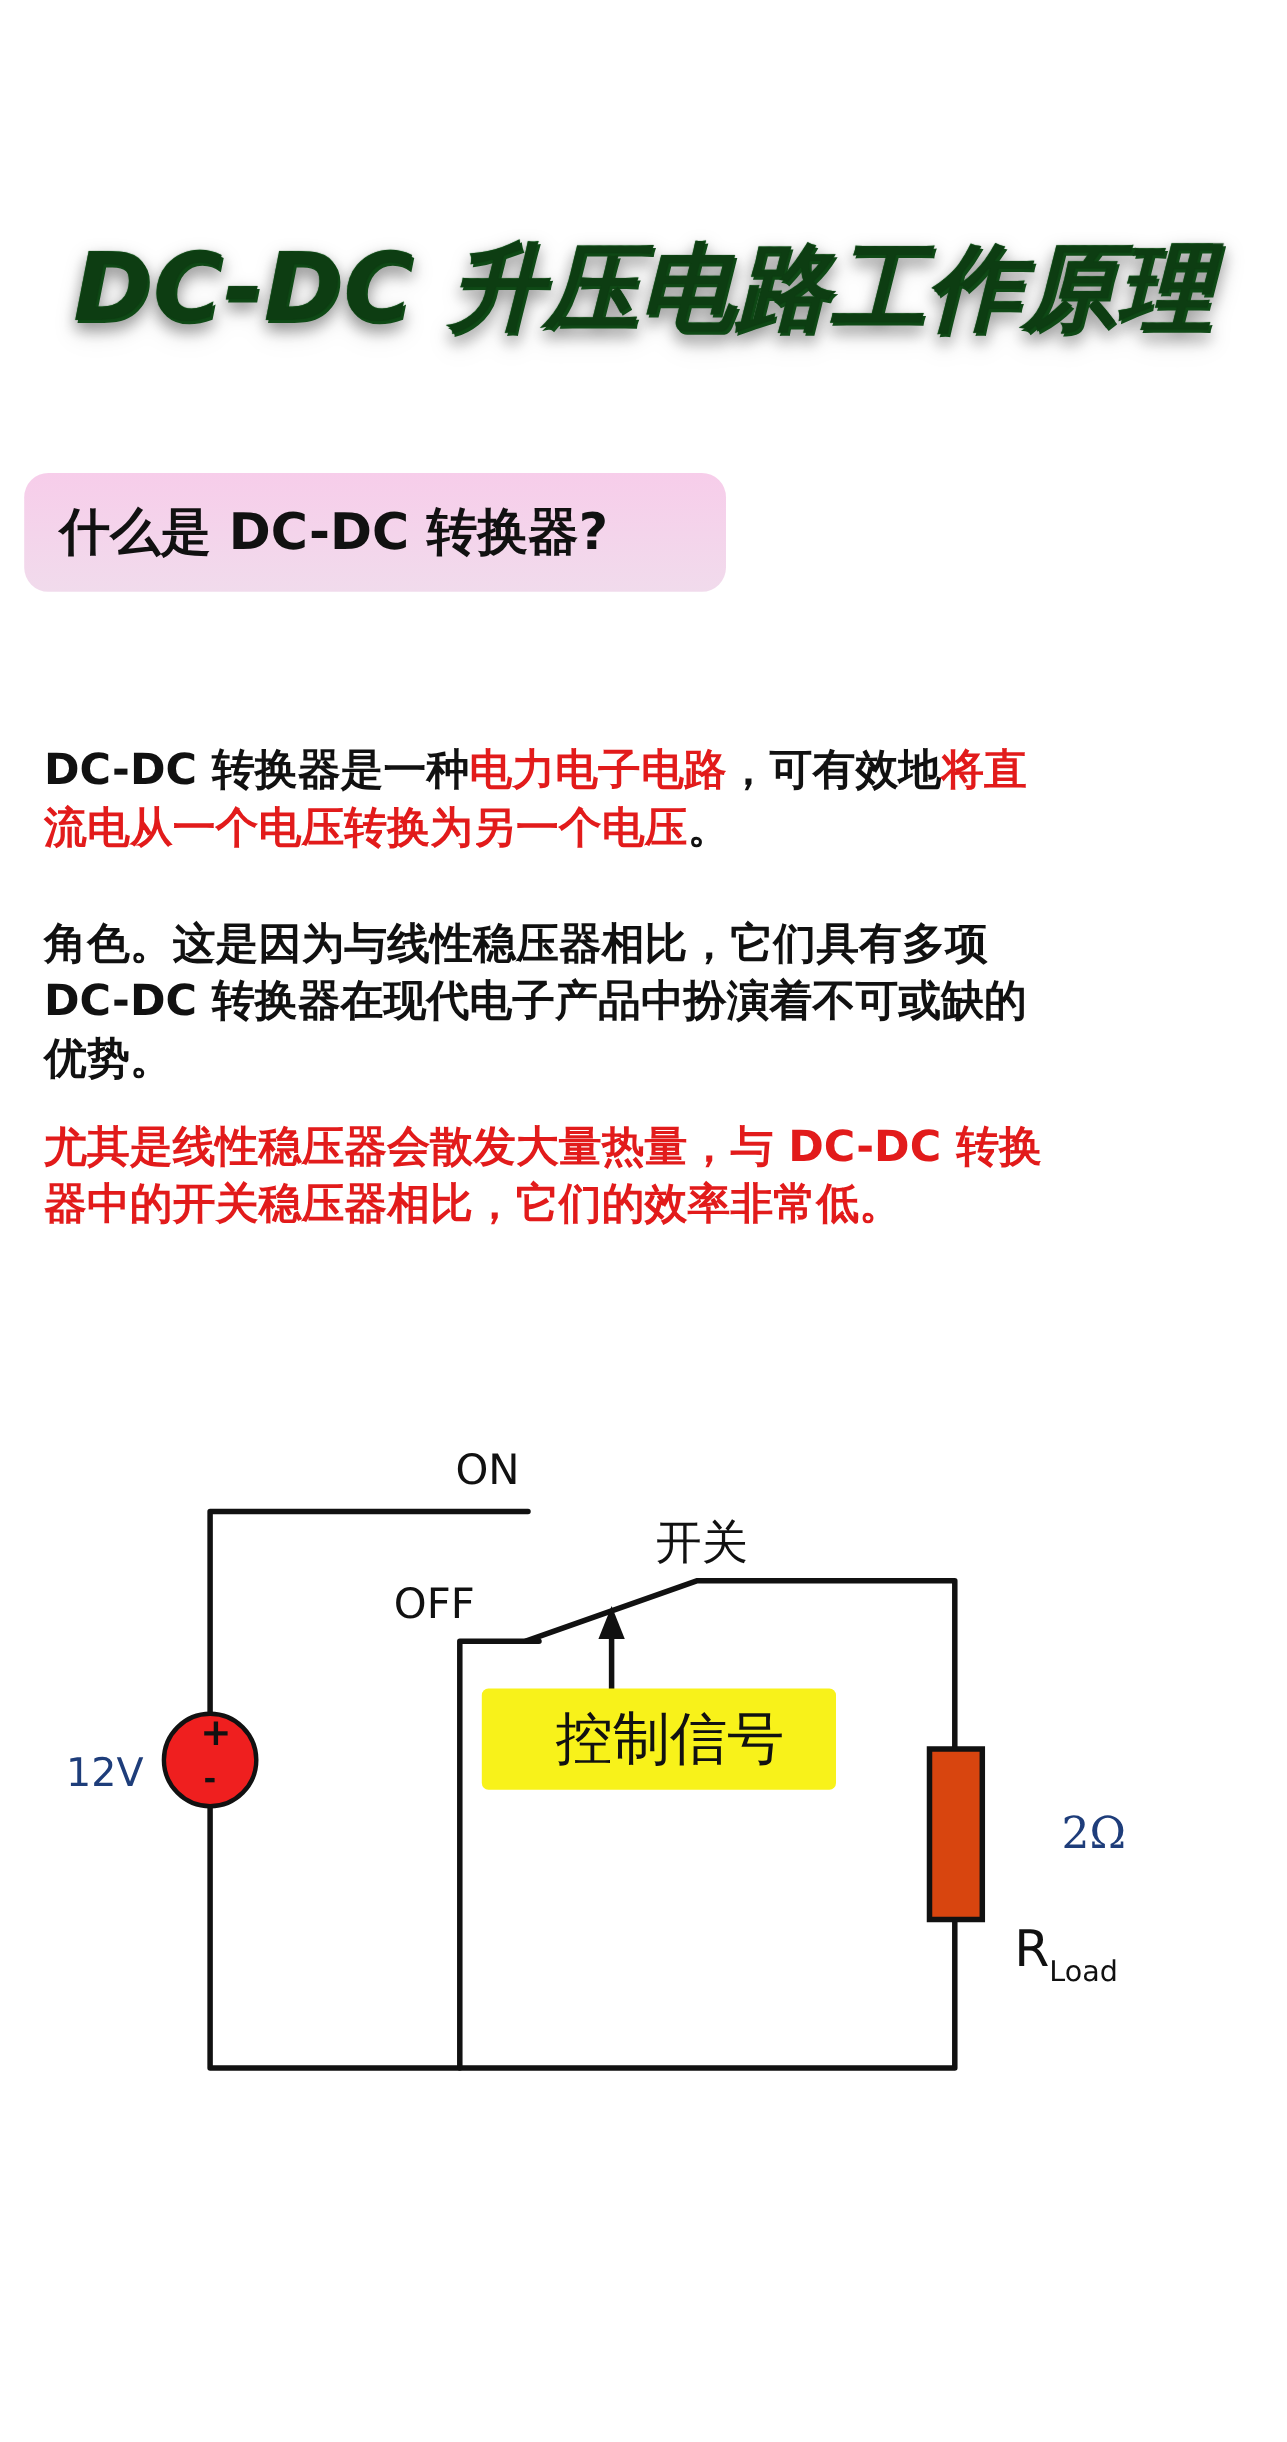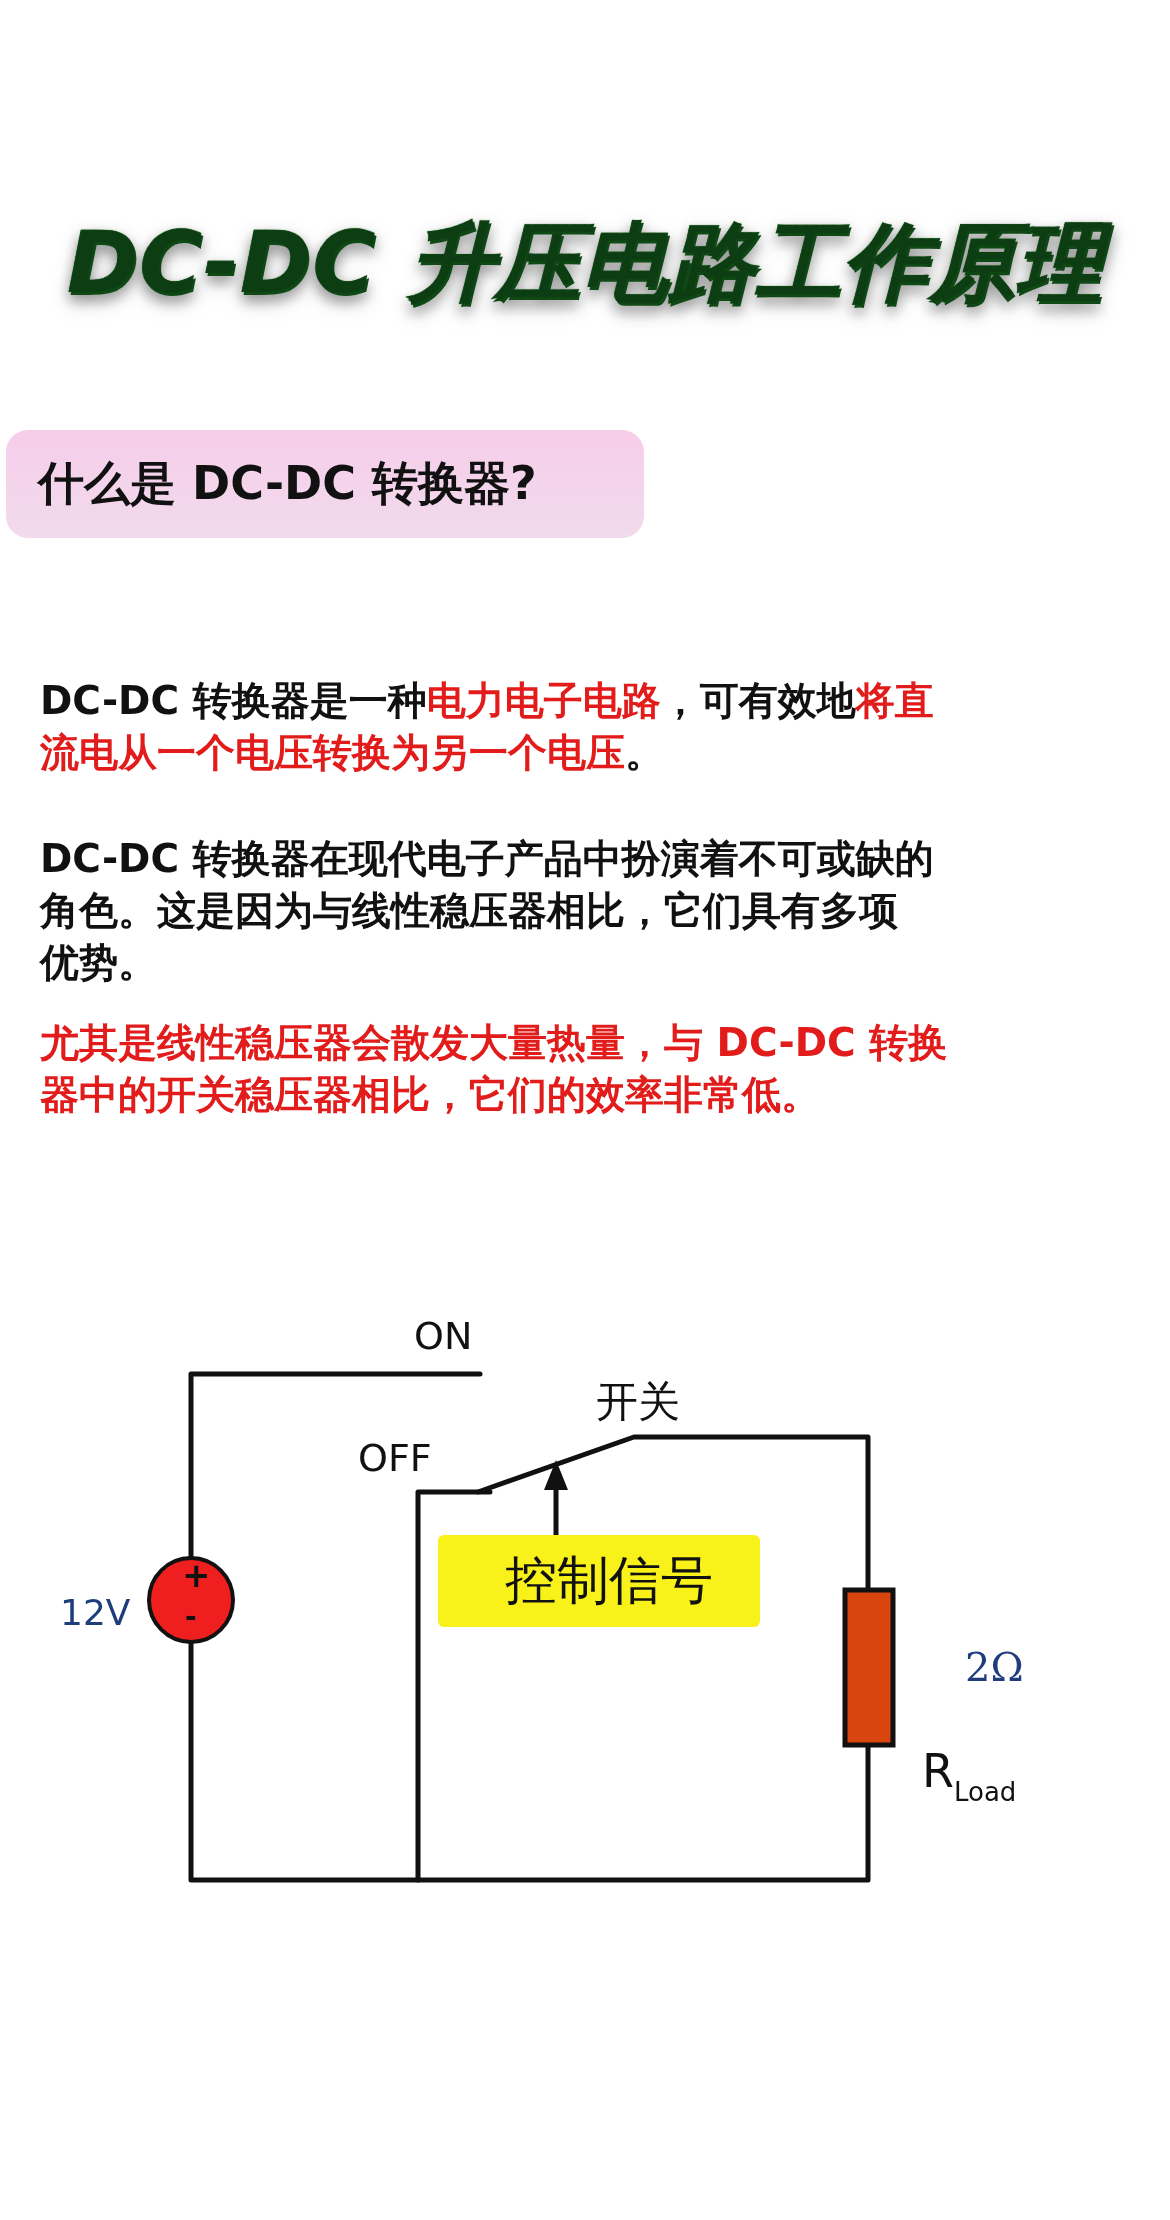--- a/index.html
+++ b/index.html
@@ -12,21 +12,21 @@
     text-shadow: 0 0 1px #0d3d12, 2px 3px 0 #0f4a16, 0 8px 14px rgba(0,0,0,0.28);
     line-height: 110px; white-space: nowrap; margin-top: 11px;
   }
   .title-inner {
     background: repeating-linear-gradient(35deg, #0f5a1a 0px, #2e9a3a 3px, #0c4a14 6px, #3bb04a 8px, #115e1d 11px);
     -webkit-background-clip: text; background-clip: text;
     -webkit-text-fill-color: transparent;
     filter: drop-shadow(0 6px 8px rgba(0,0,0,0.25));
   }
   .section-label {
-    position: absolute; left: 6px; top: 430px; width: 638px; height: 108px;
+    position: absolute; left: 22px; top: 430px; width: 638px; height: 108px;
     border-radius: 22px;
     background: linear-gradient(180deg, #f7cdea 0%, #f1dbec 100%);
     box-sizing: border-box; padding-left: 32px;
     display: flex; align-items: center;
     font-size: 46px; font-weight: bold; color: #111;
     white-space: nowrap;
   }
   .para {
     position: absolute; left: 40px; width: 1100px;
     font-size: 39px; font-weight: bold; line-height: 52px; color: #111;
@@ -56,22 +56,22 @@
 <div class="para" style="top:675px;">
   <div>
     <span>DC-DC 转换器是一种</span><span class="red">电力电子电路</span><span>，可有效地</span><span class="red">将直</span>
   </div>
   <div>
     <span class="red">流电从一个电压转换为另一个电压</span><span>。</span>
   </div>
 </div>
 
 <div class="para" style="top:833px;">
+  <div>角色。这是因为与线性稳压器相比，它们具有多项</div>
   <div>DC-DC 转换器在现代电子产品中扮演着不可或缺的</div>
-  <div>角色。这是因为与线性稳压器相比，它们具有多项</div>
   <div>优势。</div>
 </div>
 
 <div class="para red" style="top:1017px;">
   <div>尤其是线性稳压器会散发大量热量，与 DC-DC 转换</div>
   <div>器中的开关稳压器相比，它们的效率非常低。</div>
 </div>
 
 <div class="diagram">
   <svg width="1170" height="640" viewBox="0 1280 1170 640" style="position:absolute;left:0;top:0;">

